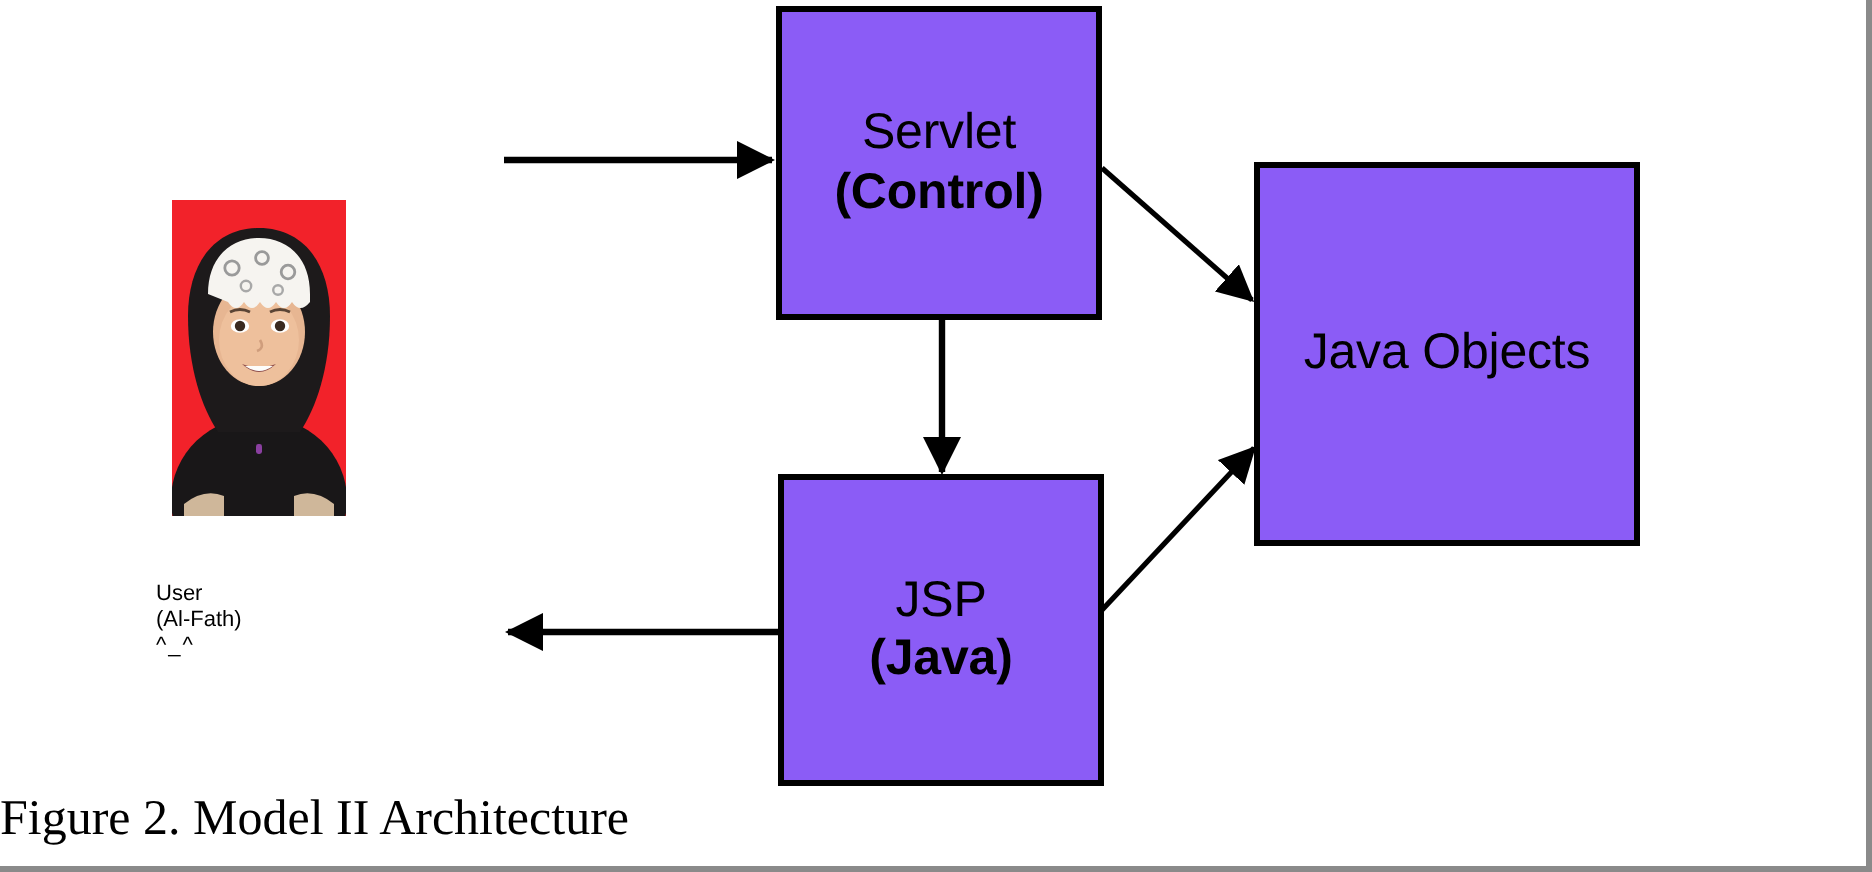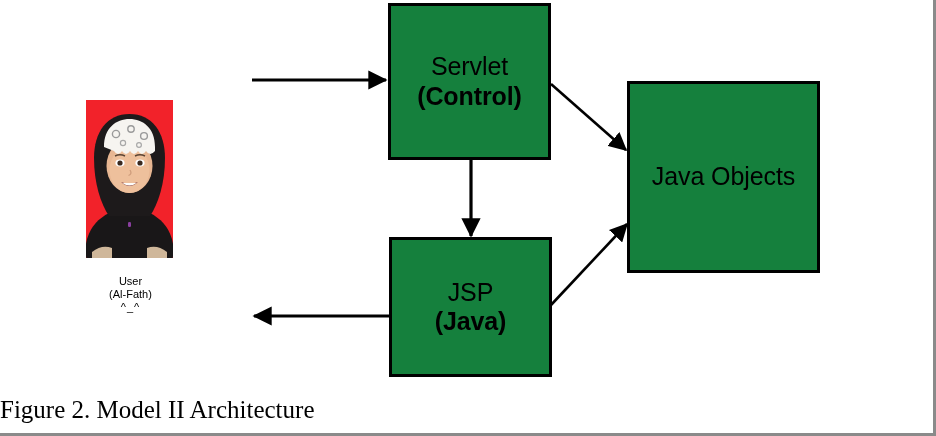--- a/index.html
+++ b/index.html
@@ -20,58 +20,58 @@
     overflow: hidden;
     box-sizing: border-box;
     border-right: 3px solid #8a8a8a;
     border-bottom: 3px solid #8a8a8a;
   }
 
   
   .node-box {
     position: absolute;
     border: 3px solid #000000;
-    background: #15803d;
+    background: #8b5cf6;
     box-sizing: border-box;
     display: flex;
     flex-direction: column;
     align-items: center;
     justify-content: center;
     text-align: center;
     font-family: "Liberation Sans", sans-serif;
     font-size: 25px;
     line-height: 1.18;
     color: #000000;
     letter-spacing: -0.1px;
   }
   .node-box .line1 { display: block; }
   .node-box .line2 { display: block; font-weight: bold; }
 
   #box-servlet { left: 388px; top: 3px;   width: 163px; height: 157px; }
   #box-model   { left: 627px; top: 81px;  width: 193px; height: 192px; }
-  #box-jsp     { left: 389px; top: 237px; width: 163px; height: 140px; }
+  #box-jsp     { left: 389px; top: 237px; width: 163px; height: 156px; }
 
   
   #user-photo {
     position: absolute;
     left: 86px;
     top: 100px;
     width: 87px;
     height: 158px;
     overflow: hidden;
     background: #f2222a;
   }
   #user-photo .photo-inner { position: absolute; inset: 0; }
 
   #user-caption {
     position: absolute;
     left: 78px;
-    top: 275px;
+    top: 291px;
     width: 105px;
-    text-align: center;
+    text-align: left;
     font-family: "Liberation Sans", sans-serif;
     font-size: 11px;
     line-height: 1.18;
     color: #000000;
   }
   #user-caption .cap-line { display: block; }
   #user-caption .emoticon { letter-spacing: 1px; }
 
   
   #figure-caption {

